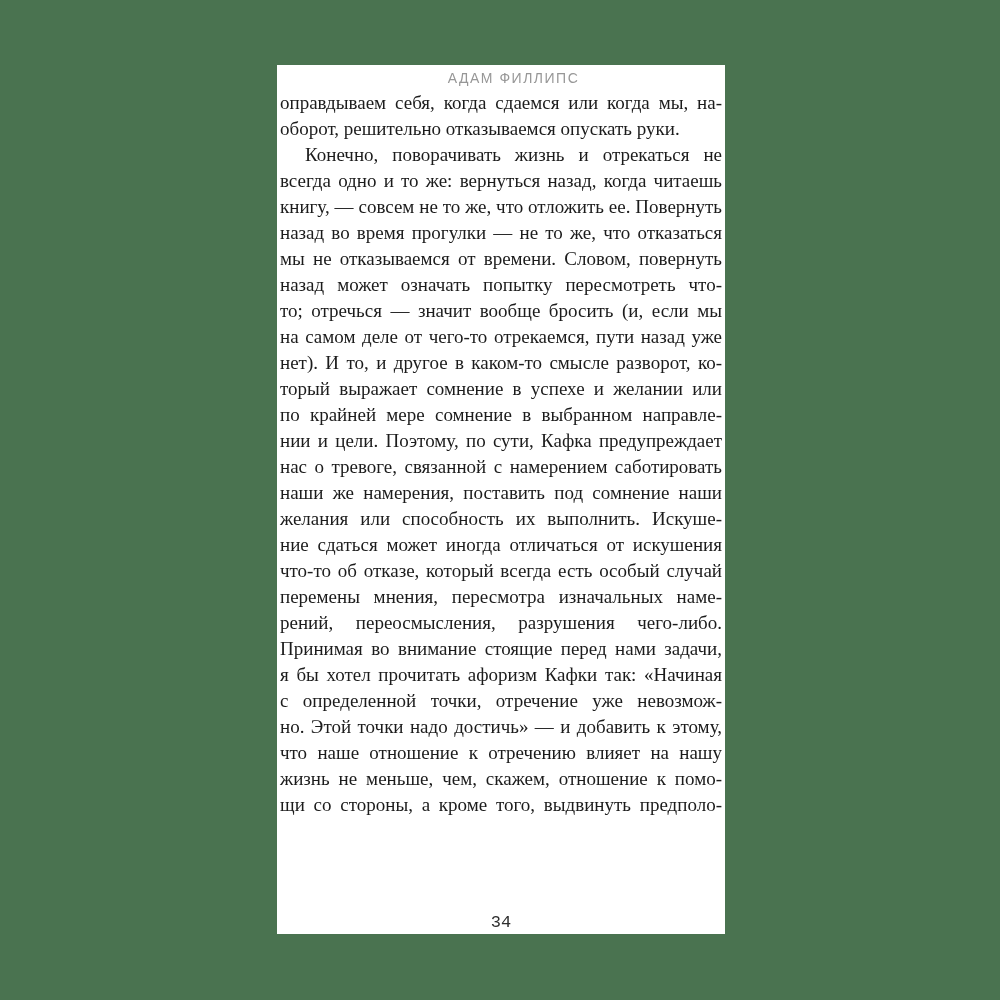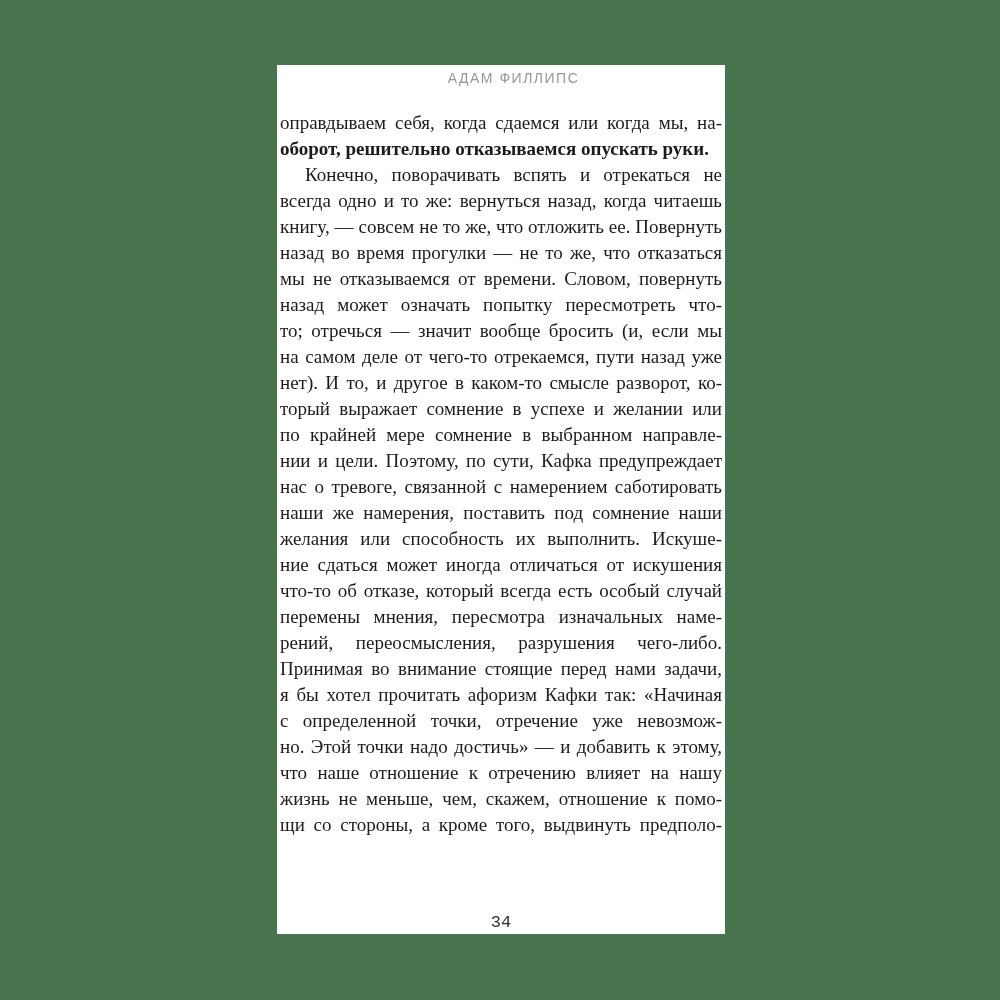--- a/index.html
+++ b/index.html
@@ -20,54 +20,54 @@
     margin-top: 5px;
     text-align: center;
     font-family: "Liberation Sans", sans-serif;
     font-size: 14px;
     line-height: 16px;
     letter-spacing: 1.5px;
     color: #979797;
     padding-left: 25px;
   }
   .body-text {
-    margin-top: 24px;
+    margin-top: 4px;
     padding: 0 3px;
   }
   .line {
     font-family: "Liberation Serif", "DejaVu Serif", serif;
     font-size: 19px;
     line-height: 26px;
     color: #1c1c1c;
     text-align: justify;
     text-align-last: justify;
     white-space: normal;
   }
-  .line.para-end { text-align-last: left; font-weight: bold; }
+  .line.para-end { text-align-last: left; }
   .line.indent { text-indent: 25px; }
   .page-number {
     position: absolute;
     bottom: 1px; left: 0;
     width: 100%;
     text-align: center;
     font-family: Liberation Mono, monospace;
     font-size: 17px;
     line-height: 20px;
     color: #2e2e2e;
   }
 </style>
 </head>
 <body>
 
 <div class="page">
   <div class="running-header">АДАМ ФИЛЛИПС</div>
   <div class="body-text">
     <div class="line">оправдываем себя, когда сдаемся или когда мы, на-</div>
     <div class="line para-end">оборот, решительно отказываемся опускать руки.</div>
-    <div class="line indent">Конечно, поворачивать вспять и отрекаться не</div>
+    <div class="line indent">Конечно, поворачивать жизнь и отрекаться не</div>
     <div class="line">всегда одно и то же: вернуться назад, когда читаешь</div>
     <div class="line">книгу, — совсем не то же, что отложить ее. Повернуть</div>
     <div class="line">назад во время прогулки — не то же, что отказаться</div>
     <div class="line">мы не отказываемся от времени. Словом, повернуть</div>
     <div class="line">назад может означать попытку пересмотреть что-</div>
     <div class="line">то; отречься — значит вообще бросить (и, если мы</div>
     <div class="line">на самом деле от чего-то отрекаемся, пути назад уже</div>
     <div class="line">нет). И то, и другое в каком-то смысле разворот, ко-</div>
     <div class="line">торый выражает сомнение в успехе и желании или</div>
     <div class="line">по крайней мере сомнение в выбранном направле-</div>

